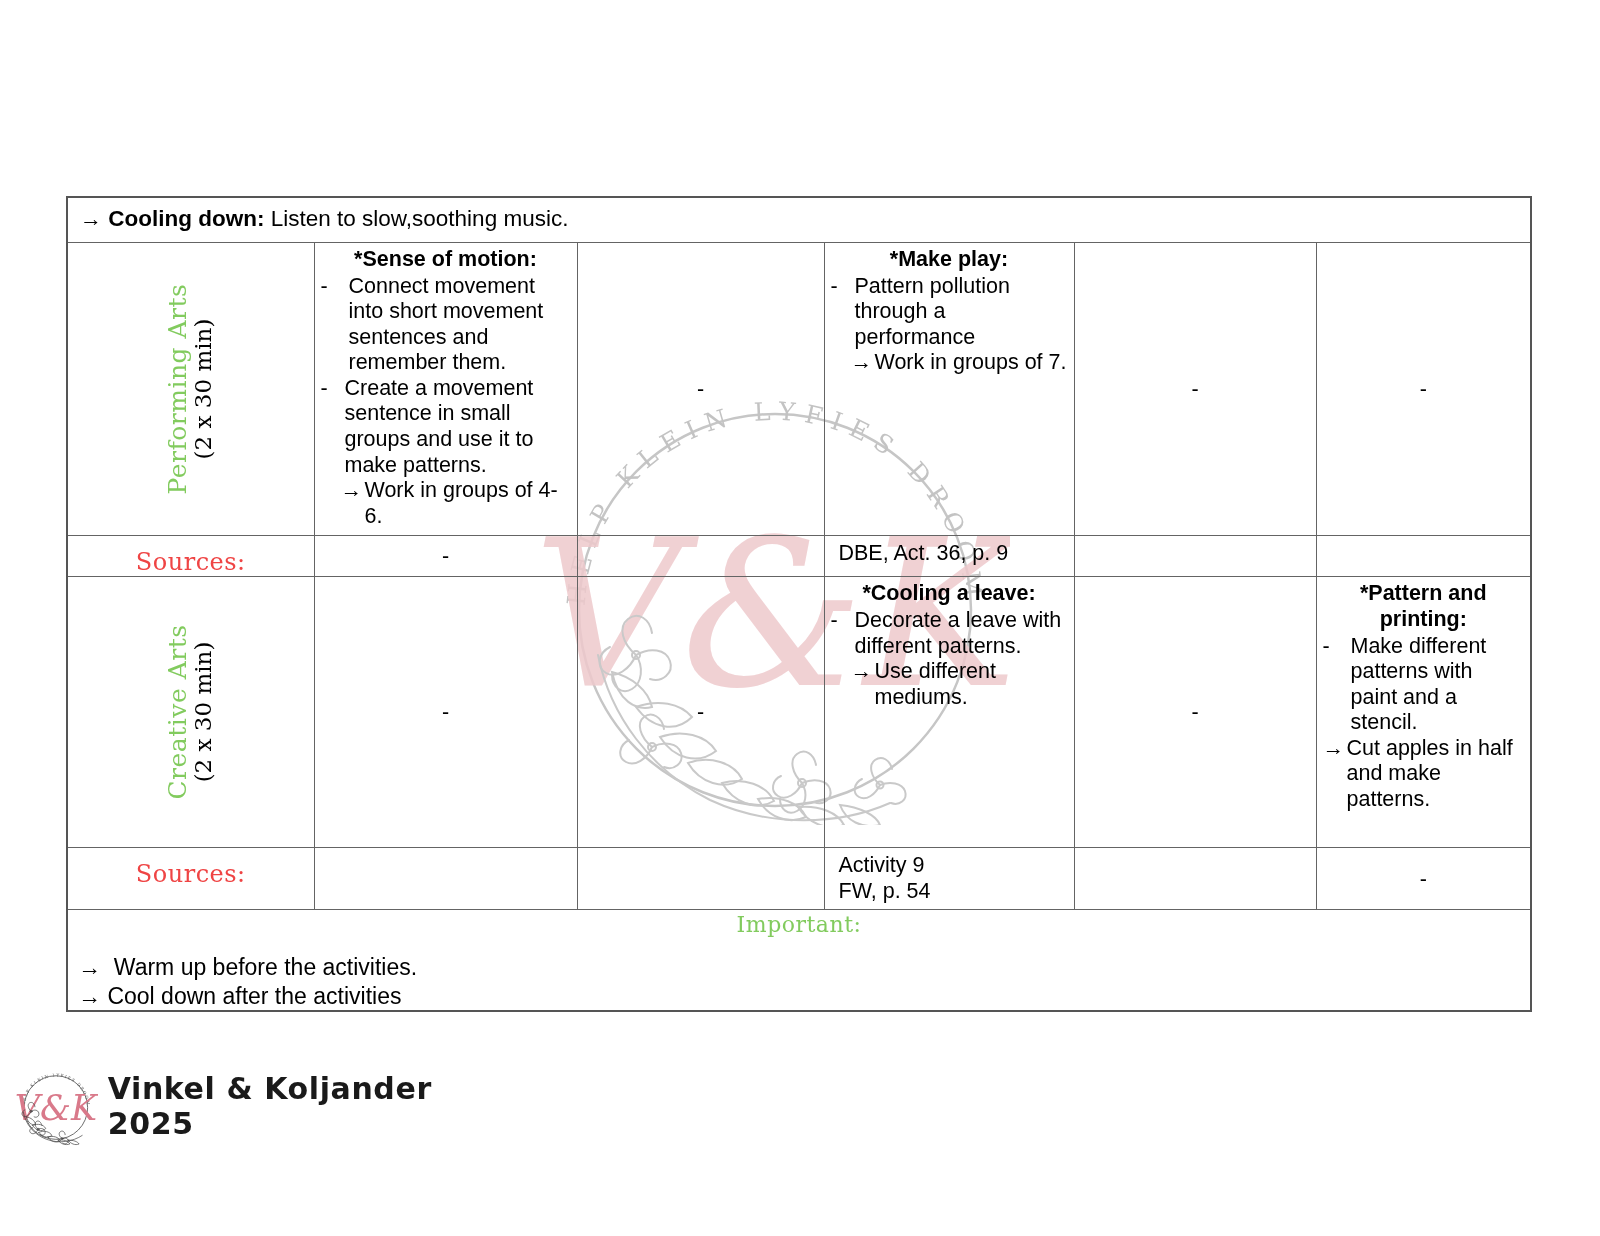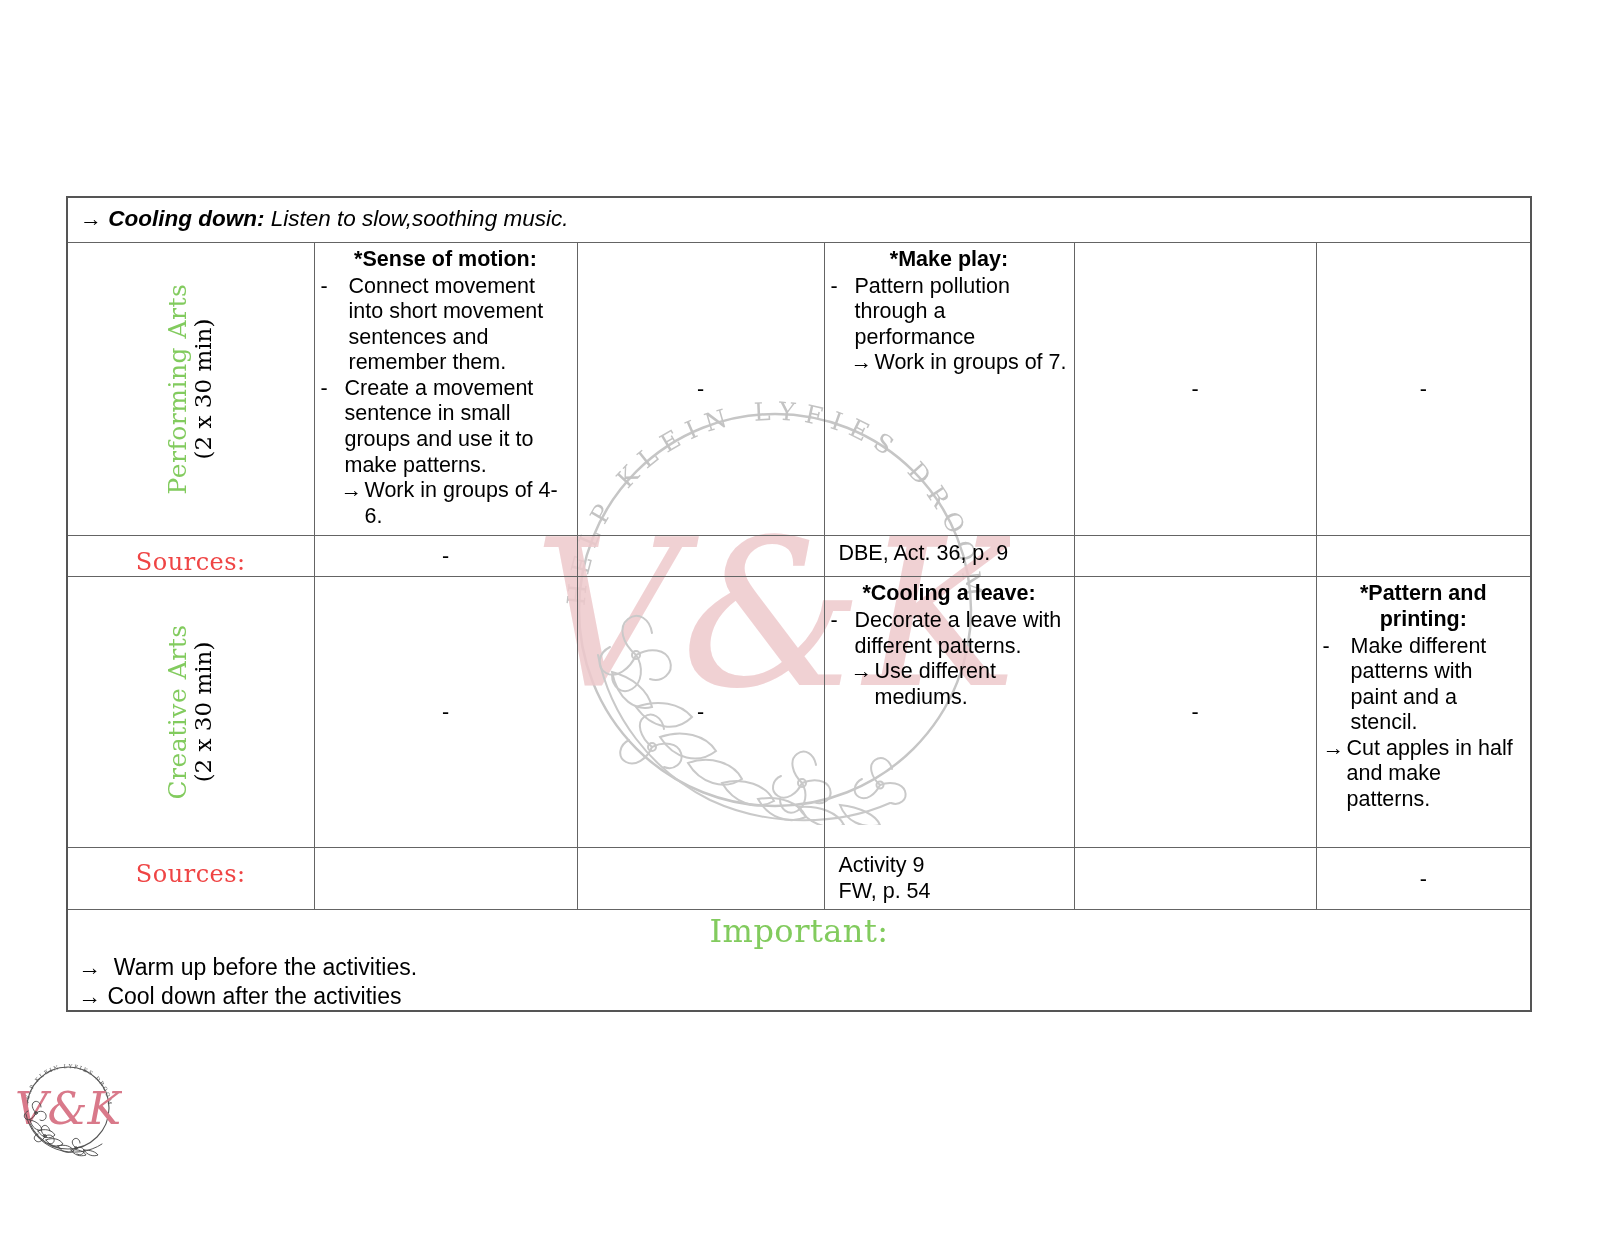--- a/index.html
+++ b/index.html
@@ -52,21 +52,20 @@
   .outer-b { border-bottom: 2px solid #555 !important; }
   .outer-l { border-left: 2px solid #555 !important; }
   .outer-r { border-right: 2px solid #555 !important; }
 
   
   .banner {
     font-size: 22.5px;
     padding: 8px 12px 6px 12px;
     line-height: 1.15;
     white-space: nowrap;
-    font-style: italic;
   }
   .banner b { font-weight: bold; }
   .arrow { font-size: 22px; }
 
   
   .subject-cell { position: relative; }
   .subject-rot {
     position: absolute;
     left: 50%;
     top: 50%;
@@ -149,21 +148,21 @@
 
   
   .important-cell { position: relative; padding: 0; }
   .imp-lbl {
     position: absolute;
     left: 0; right: 0;
     top: 2px;
     text-align: center;
     color: #82CB5E;
     font-family: "DejaVu Serif", serif;
-    font-size: 32px;
+    font-size: 22px;
     letter-spacing: .5px;
   }
   .imp-list {
     position: absolute;
     left: 10px;
     top: 43px;
     font-size: 23px;
     line-height: 1.28;
   }
 
@@ -442,13 +441,14 @@
         <path d="M31,86 C35,84 39,85 40,89 C41,93 37,95 34,93"></path>
         <path d="M31,86 C29,91 25,93 22,91 C19,89 20,85 24,84"></path>
       </g>
       <g>
         <circle cx="62" cy="98" r="1.3"></circle>
         <path d="M62,98 C58,95 57,91 60,89 C63,87 66,90 66,93"></path>
         <path d="M62,98 C66,96 70,98 70,101 C70,104 66,106 63,104"></path>
       </g>
     </g>
   </svg>
+  <span class="fname">Vinkel &amp; Koljander 2025</span>
 </div>
 
 </body></html>

